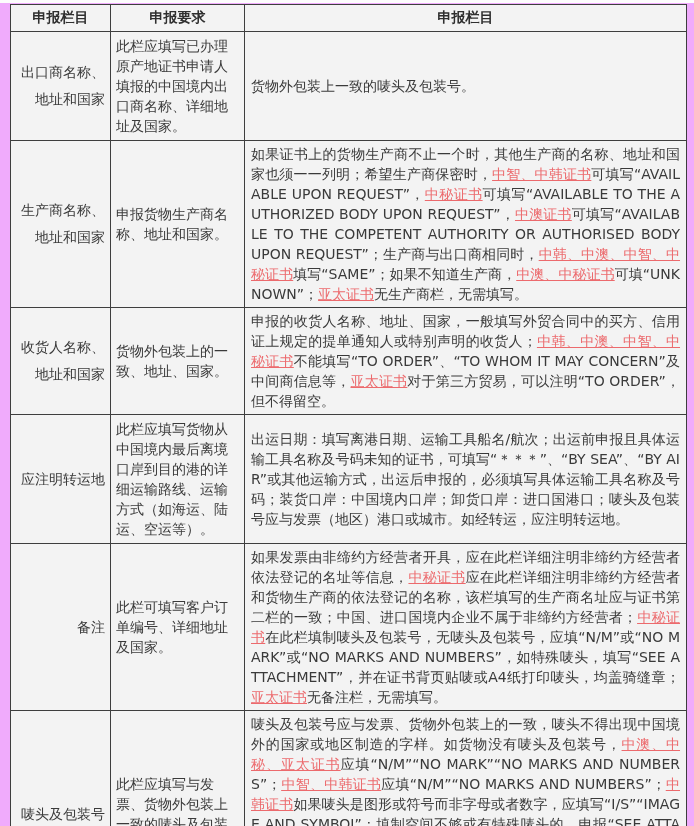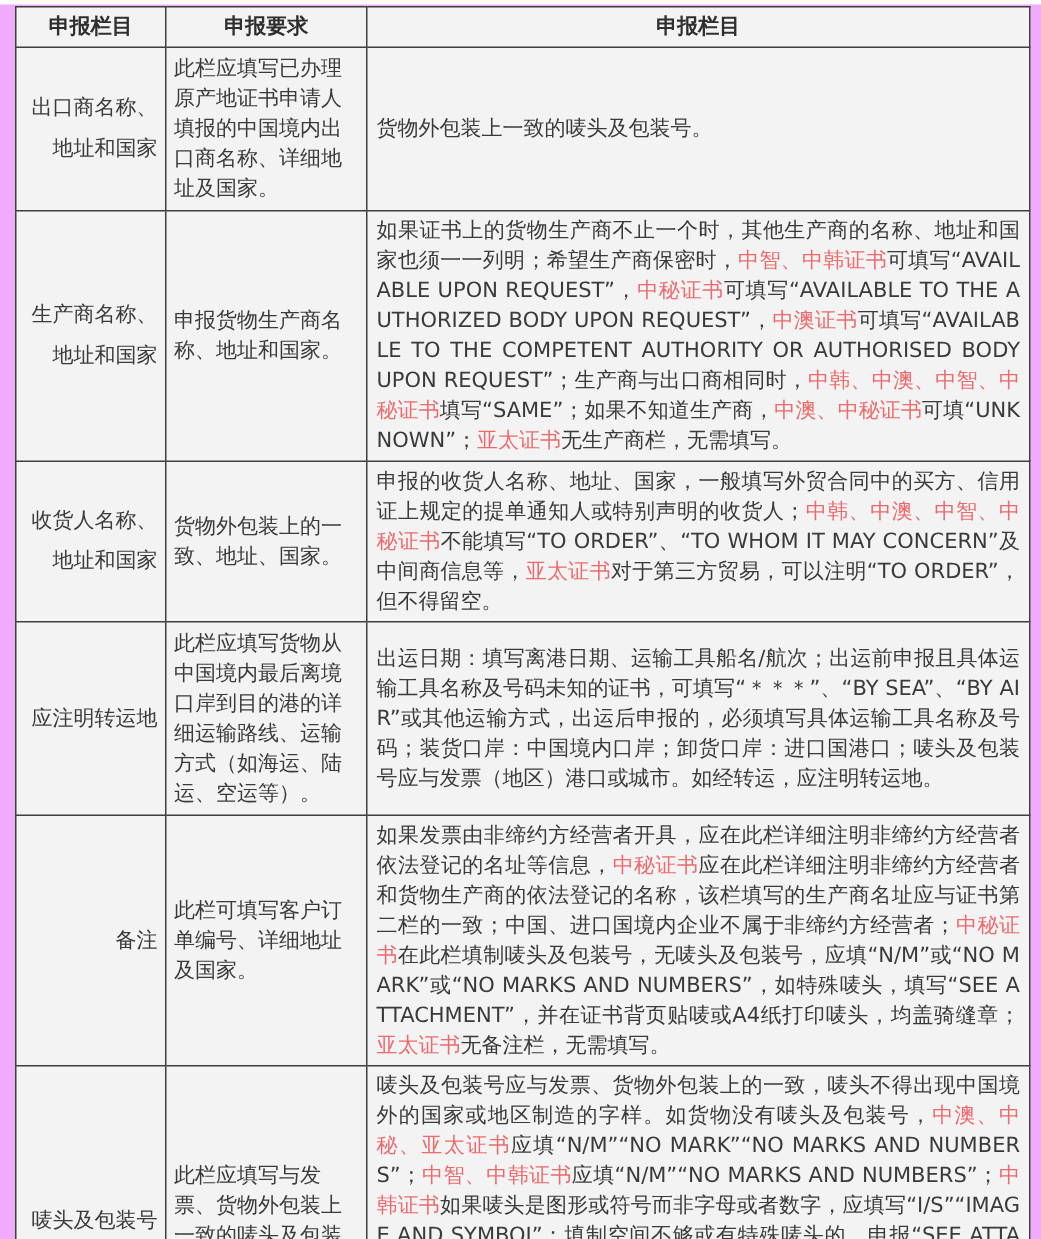--- a/index.html
+++ b/index.html
@@ -51,21 +51,21 @@
     text-align: justify;
     word-break: break-all;
   }
   tbody tr:nth-child(1) { height: 88px; }
   tbody tr:nth-child(2) { height: 147px; }
   tbody tr:nth-child(3) { height: 76px; }
   tbody tr:nth-child(4) { height: 106px; }
   tbody tr:nth-child(5) { height: 126px; }
   tbody tr:nth-child(6) { height: 162px; }
   tbody tr:nth-child(7) { height: 86px; }
-  span.red { color: #ec6a6d; }
+  span.red { color: #ec6a6d; text-decoration: underline; }
 </style>
 </head>
 <body>
 
 <div class="page">
   <div class="top-strip"></div>
   <div class="table-wrap">
     <table class="decl">
       <colgroup>
         <col class="c1">

